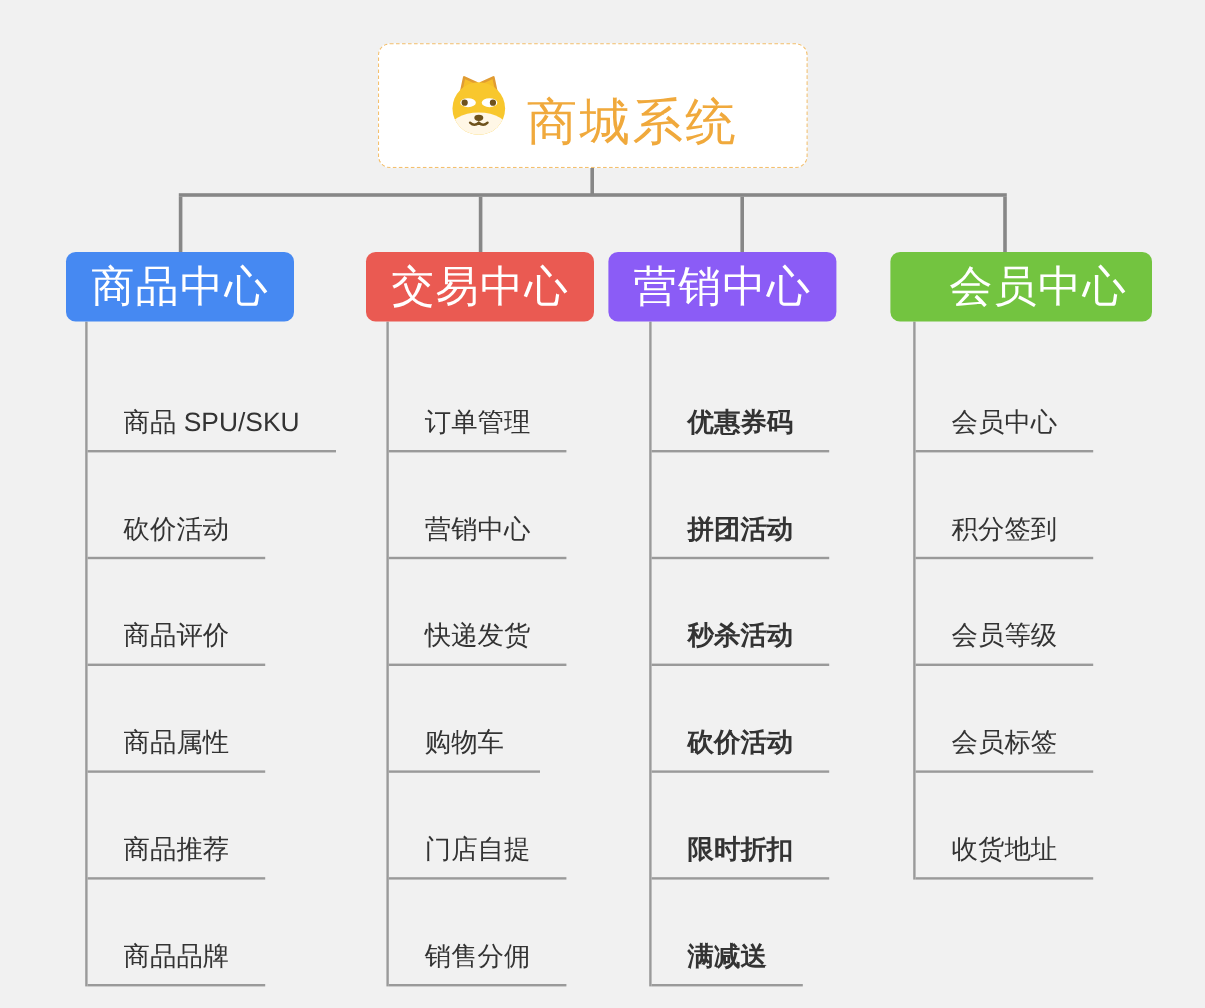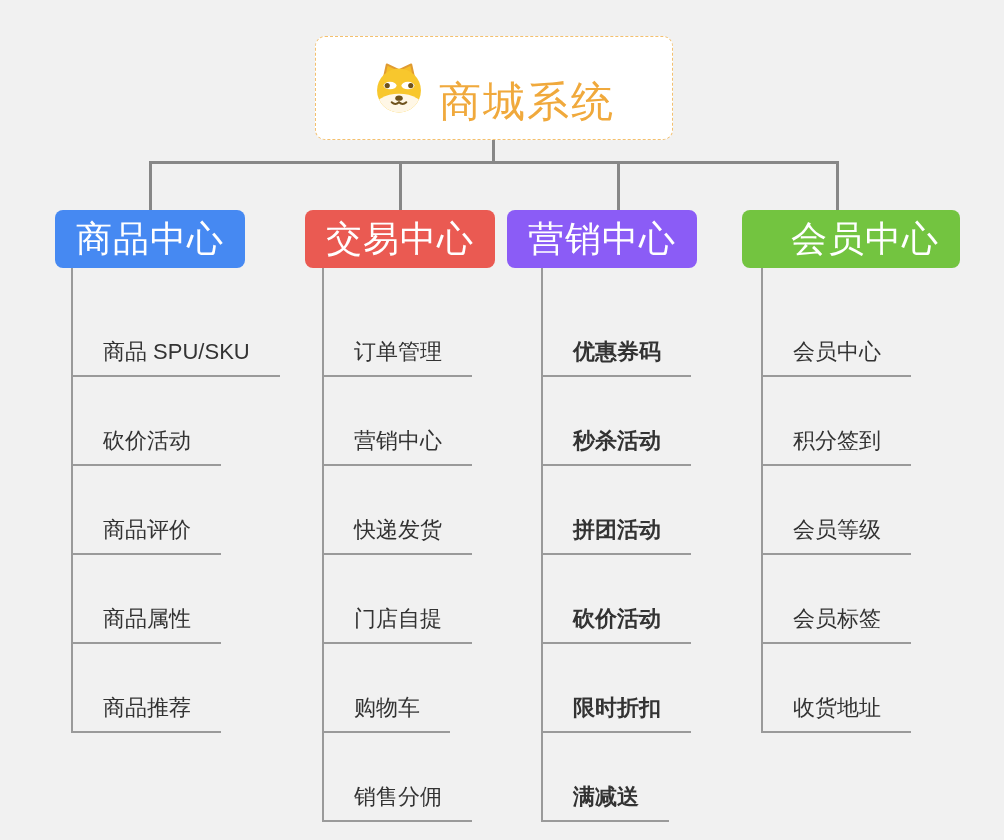--- a/index.html
+++ b/index.html
@@ -96,54 +96,57 @@
         </div>
         <div class="leaf-slot">
           <div class="leaf-node">商品评价</div>
         </div>
         <div class="leaf-slot">
           <div class="leaf-node">商品属性</div>
         </div>
         <div class="leaf-slot">
           <div class="leaf-node">商品推荐</div>
         </div>
+        <div class="leaf-slot">
+          <div class="leaf-node">商品品牌</div>
+        </div>
       </div>
       <div class="line drop" style="left: 399px;"></div>
       <div class="branch-header" style="left: 305px; background: rgb(234, 90, 82);">交易中心</div>
       <div class="leaf-column" style="left: 322px;">
         <div class="leaf-slot first">
           <div class="leaf-node">订单管理</div>
         </div>
         <div class="leaf-slot">
           <div class="leaf-node">营销中心</div>
         </div>
         <div class="leaf-slot">
           <div class="leaf-node">快递发货</div>
         </div>
         <div class="leaf-slot">
-          <div class="leaf-node">门店自提</div>
+          <div class="leaf-node">购物车</div>
         </div>
         <div class="leaf-slot">
-          <div class="leaf-node">购物车</div>
+          <div class="leaf-node">门店自提</div>
         </div>
         <div class="leaf-slot">
           <div class="leaf-node">销售分佣</div>
         </div>
       </div>
       <div class="line drop" style="left: 617px;"></div>
       <div class="branch-header" style="left: 507px; background: #8b5cf6;">营销中心</div>
       <div class="leaf-column" style="left: 541px; font-weight: bold;">
         <div class="leaf-slot first">
           <div class="leaf-node">优惠券码</div>
         </div>
         <div class="leaf-slot">
-          <div class="leaf-node">秒杀活动</div>
+          <div class="leaf-node">拼团活动</div>
         </div>
         <div class="leaf-slot">
-          <div class="leaf-node">拼团活动</div>
+          <div class="leaf-node">秒杀活动</div>
         </div>
         <div class="leaf-slot">
           <div class="leaf-node">砍价活动</div>
         </div>
         <div class="leaf-slot">
           <div class="leaf-node">限时折扣</div>
         </div>
         <div class="leaf-slot">
           <div class="leaf-node">满减送</div>
         </div>

